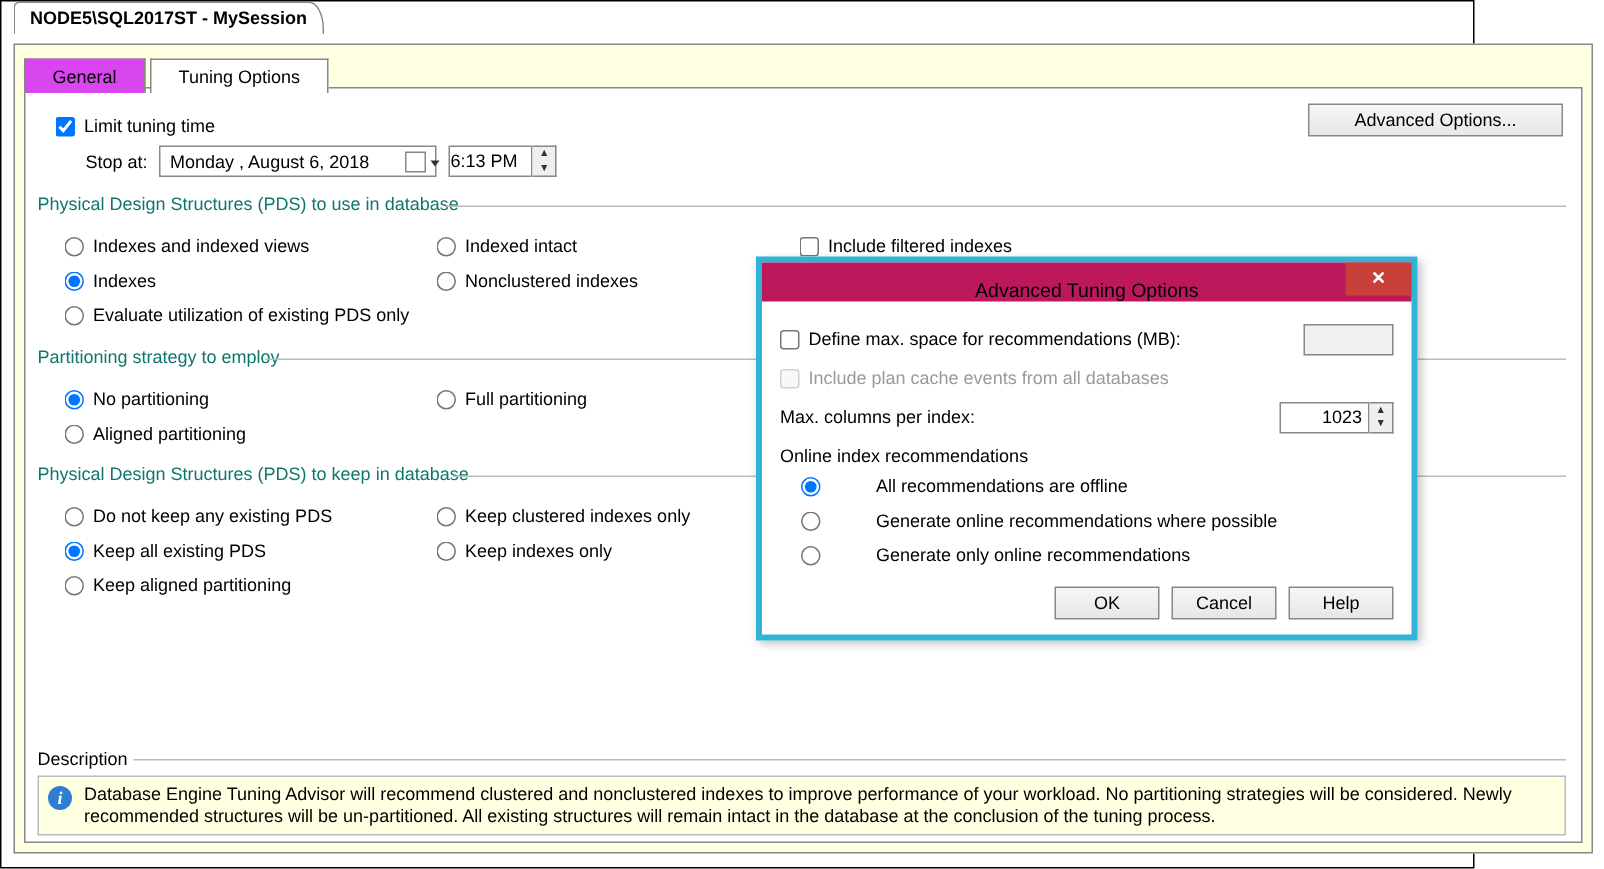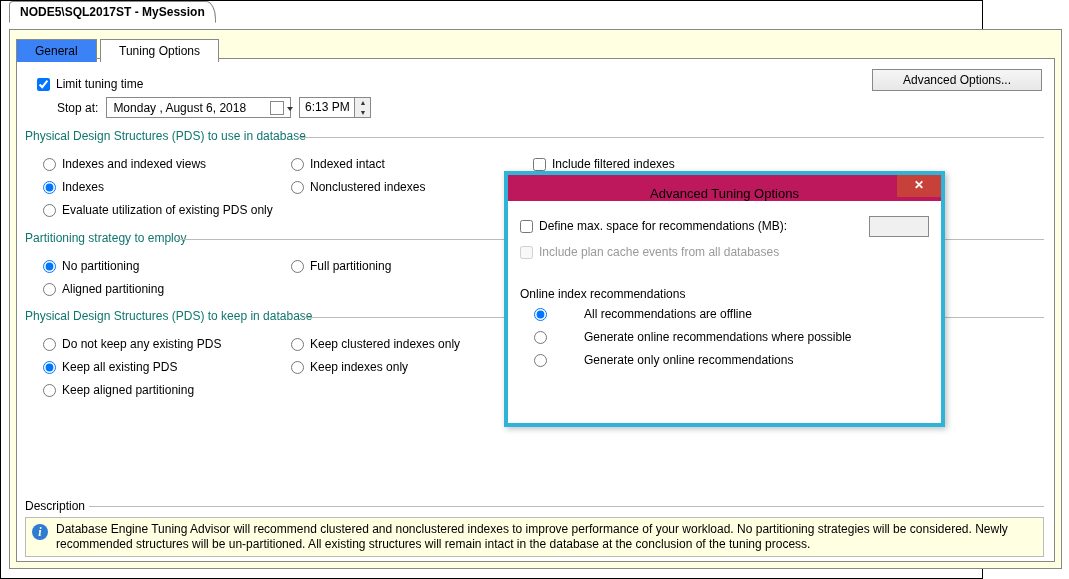--- a/index.html
+++ b/index.html
@@ -28,21 +28,21 @@
 
   
   .tabstrip {
     position: absolute; left: 6px; top: 8px;
   }
   .tab {
     display:inline-block;
     padding: 4px 18px;
     border: 1px solid #888;
     border-bottom: none;
-    background: #3b82f6;
+    background: #d946ef;
     position: relative;
     top: 1px;
     z-index: 3;
     cursor: default;
   }
   .tab.active {
     background: #fff;
   }
 
   .tabbody {
@@ -62,21 +62,21 @@
     position:absolute; right:12px; top:10px; width:170px; height:22px;
     background: linear-gradient(#f6f6f6,#e7e7e7);
     border:1px solid #888; text-align:center; line-height:20px; cursor:default;
   }
 
   .row-stop { position:absolute; left:40px; top:38px; display:flex; align-items:center; gap:8px; }
   .datebox { width:185px; height:21px; border:1px solid #888; background:#fff; display:flex; align-items:center; padding:0 6px; justify-content:space-between; }
   .datebox .cal { width:14px; height:14px; border:1px solid #888; position:relative; }
   .datebox .cal::after { content:""; position:absolute; right:-10px; top:5px; border-left:3px solid transparent; border-right:3px solid transparent; border-top:4px solid #333; }
   .datebox-wrap { display:flex; align-items:center; }
-  .timebox { width:56px; height:21px; border:1px solid #888; background:#fff; text-align:center; line-height:19px; }
+  .timebox { width:56px; height:21px; border:1px solid #888; background:#fff; text-align:left; line-height:19px; }
   .spinner { width:16px; height:21px; border:1px solid #888; border-left:none; background:#efefef; display:flex; flex-direction:column; }
   .spinner div { flex:1; text-align:center; font-size:7px; line-height:9px; color:#333; }
 
   
   .group-h { position:absolute; left:8px; font-weight:normal; color:#0f766e; }
   .group-line { position:absolute; height:1px; background:#bbb; }
 
   
   .col { position:absolute; }
   .opt { display:flex; align-items:center; gap:6px; margin: 3px 0; height:20px; }
@@ -117,21 +117,21 @@
   .dlg-body { padding: 10px 12px; position:relative; height:calc(100% - 26px); }
   .dlg-row { display:flex; align-items:center; justify-content:space-between; margin:4px 0; height:22px; }
   .numbox { width:60px; height:21px; border:1px solid #888; background:#fff; text-align:right; padding-right:4px; line-height:19px; }
   .numbox.disabled { background:#f0f0f0; }
   .greyed { color:#9a9a9a; }
   .dlg-buttons { position:absolute; right:12px; bottom:10px; display:flex; gap:8px; }
   .dlg-buttons .btn {
     width:70px; height:22px; border:1px solid #888; background:linear-gradient(#f6f6f6,#e7e7e7);
     text-align:center; line-height:20px; cursor:default;
   }
-  .oir-h { margin:24px 0 2px 0; }
+  .oir-h { margin:8px 0 2px 0; }
   .dlg .opt { margin-left:14px;gap:37px; }
   .chkline { display:flex; align-items:center; gap:6px; }
 </style>
 </head>
 <body>
 
 <div class="outer">
 
   <div class="file-tab">
     <span>NODE5\SQL2017ST - MySession</span>
@@ -292,31 +292,48 @@
         <div class="numbox disabled">
           <span></span>
         </div>
       </div>
       <div class="dlg-row">
         <div class="chkline greyed">
           <input type="checkbox" disabled="" style="">
           <label>Include plan cache events from all databases</label>
         </div>
       </div>
+      <div class="dlg-row">
+        <label>Max. columns per index:</label>
+        <div style="display:flex;">
+          <div class="numbox">
+            <span>1023</span>
+          </div>
+          <div class="spinner">
+            <div>▲</div>
+            <div>▼</div>
+          </div>
+        </div>
+      </div>
 
       <div class="oir-h">Online index recommendations</div>
       <div class="opt">
           <input type="radio" name="oir" checked="" style="">
           <label>All recommendations are offline</label>
         </div>
       <div class="opt">
           <input type="radio" name="oir" style="">
           <label>Generate online recommendations where possible</label>
         </div>
       <div class="opt">
           <input type="radio" name="oir" style="">
           <label>Generate only online recommendations</label>
         </div>
 
+      <div class="dlg-buttons">
+        <div class="btn"><span>OK</span></div>
+        <div class="btn"><span>Cancel</span></div>
+        <div class="btn"><span>Help</span></div>
+      </div>
     </div>
   </div>
 
 </div>
 
 </body></html>

